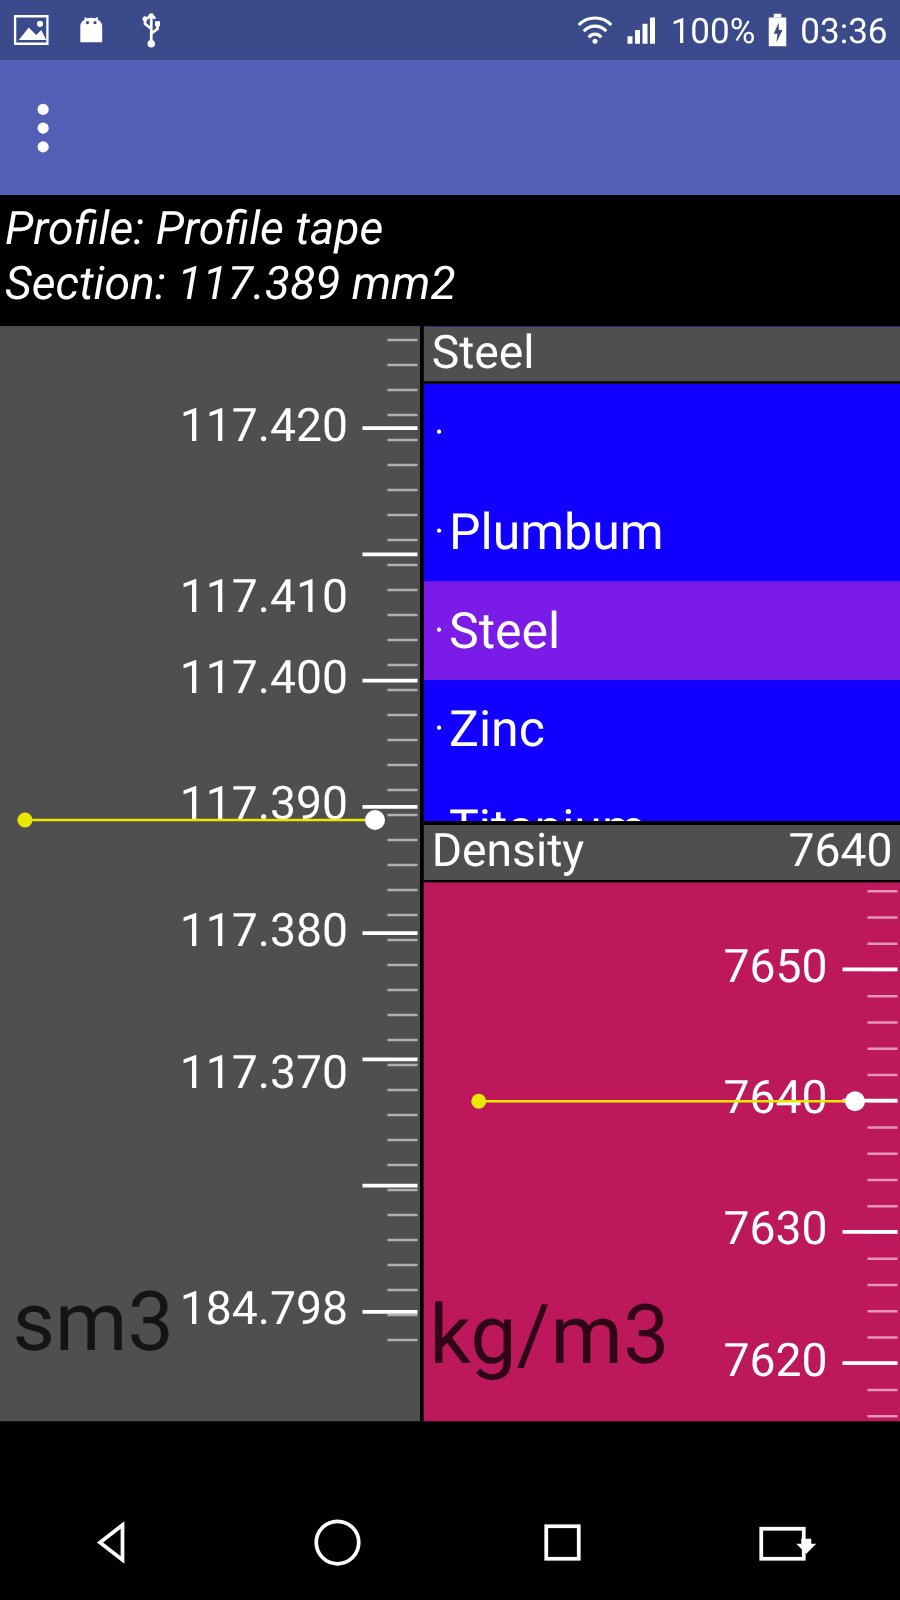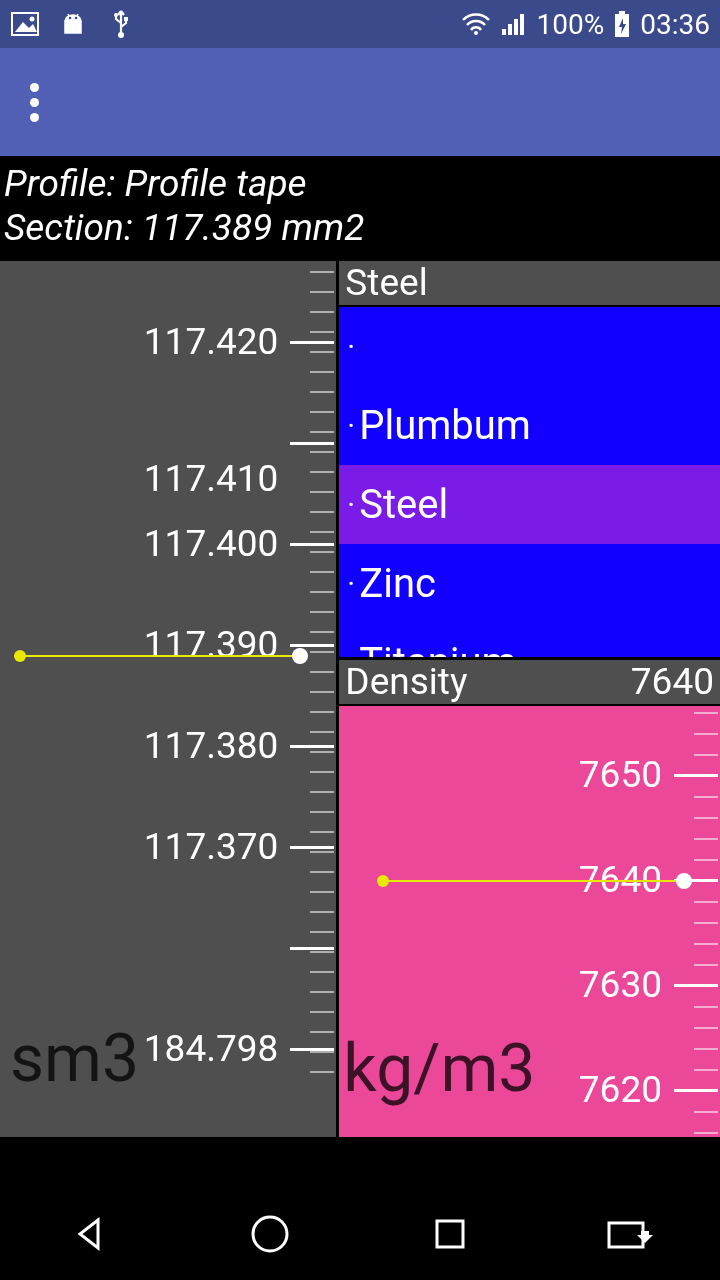--- a/index.html
+++ b/index.html
@@ -59,21 +59,21 @@
   }
   .panel-header .label { flex: 1; }
   .panel-header .value { }
   
   .scale-area {
     position: relative;
     height: 830px;
     overflow: hidden;
   }
   .scale-gray { background: #4f4f4f; }
-  .scale-blue { background: #ec4899; }
+  .scale-blue { background: #be185d; }
   
   .ticks {
     position: absolute;
     right: 2px;
     top: 0;
     width: 50px;
     height: 100%;
   }
   .tick-minor {
     position: absolute;
@@ -258,21 +258,21 @@
           <div class="tick-label" style="top: 80px;">117.420</div>
           <div class="tick-major" style="top: 181px;"></div>
           <div class="tick-label" style="top: 181px; margin-top: 36px;">117.410</div>
           <div class="tick-major" style="top: 282px;"></div>
           <div class="tick-label" style="top: 282px;">117.400</div>
           <div class="tick-major" style="top: 383px;"></div>
           <div class="tick-label" style="top: 383px;">117.390</div>
           <div class="tick-major" style="top: 484px;"></div>
           <div class="tick-label" style="top: 484px;">117.380</div>
           <div class="tick-major" style="top: 585px;"></div>
-          <div class="tick-label" style="top: 585px;">117.370</div>
+          <div class="tick-label" style="top: 598px;">117.370</div>
           <div class="tick-major" style="top: 686px;"></div>
           <div class="tick-major" style="top: 787px;"></div>
           <div class="tick-label" style="top: 787px;">184.798</div>
           <div class="tick-minor" style="top: 10px;"></div>
           <div class="tick-minor" style="top: 30px;"></div>
           <div class="tick-minor" style="top: 50px;"></div>
           <div class="tick-minor" style="top: 70px;"></div>
           <div class="tick-minor" style="top: 90px;"></div>
           <div class="tick-minor" style="top: 110px;"></div>
           <div class="tick-minor" style="top: 130px;"></div>

